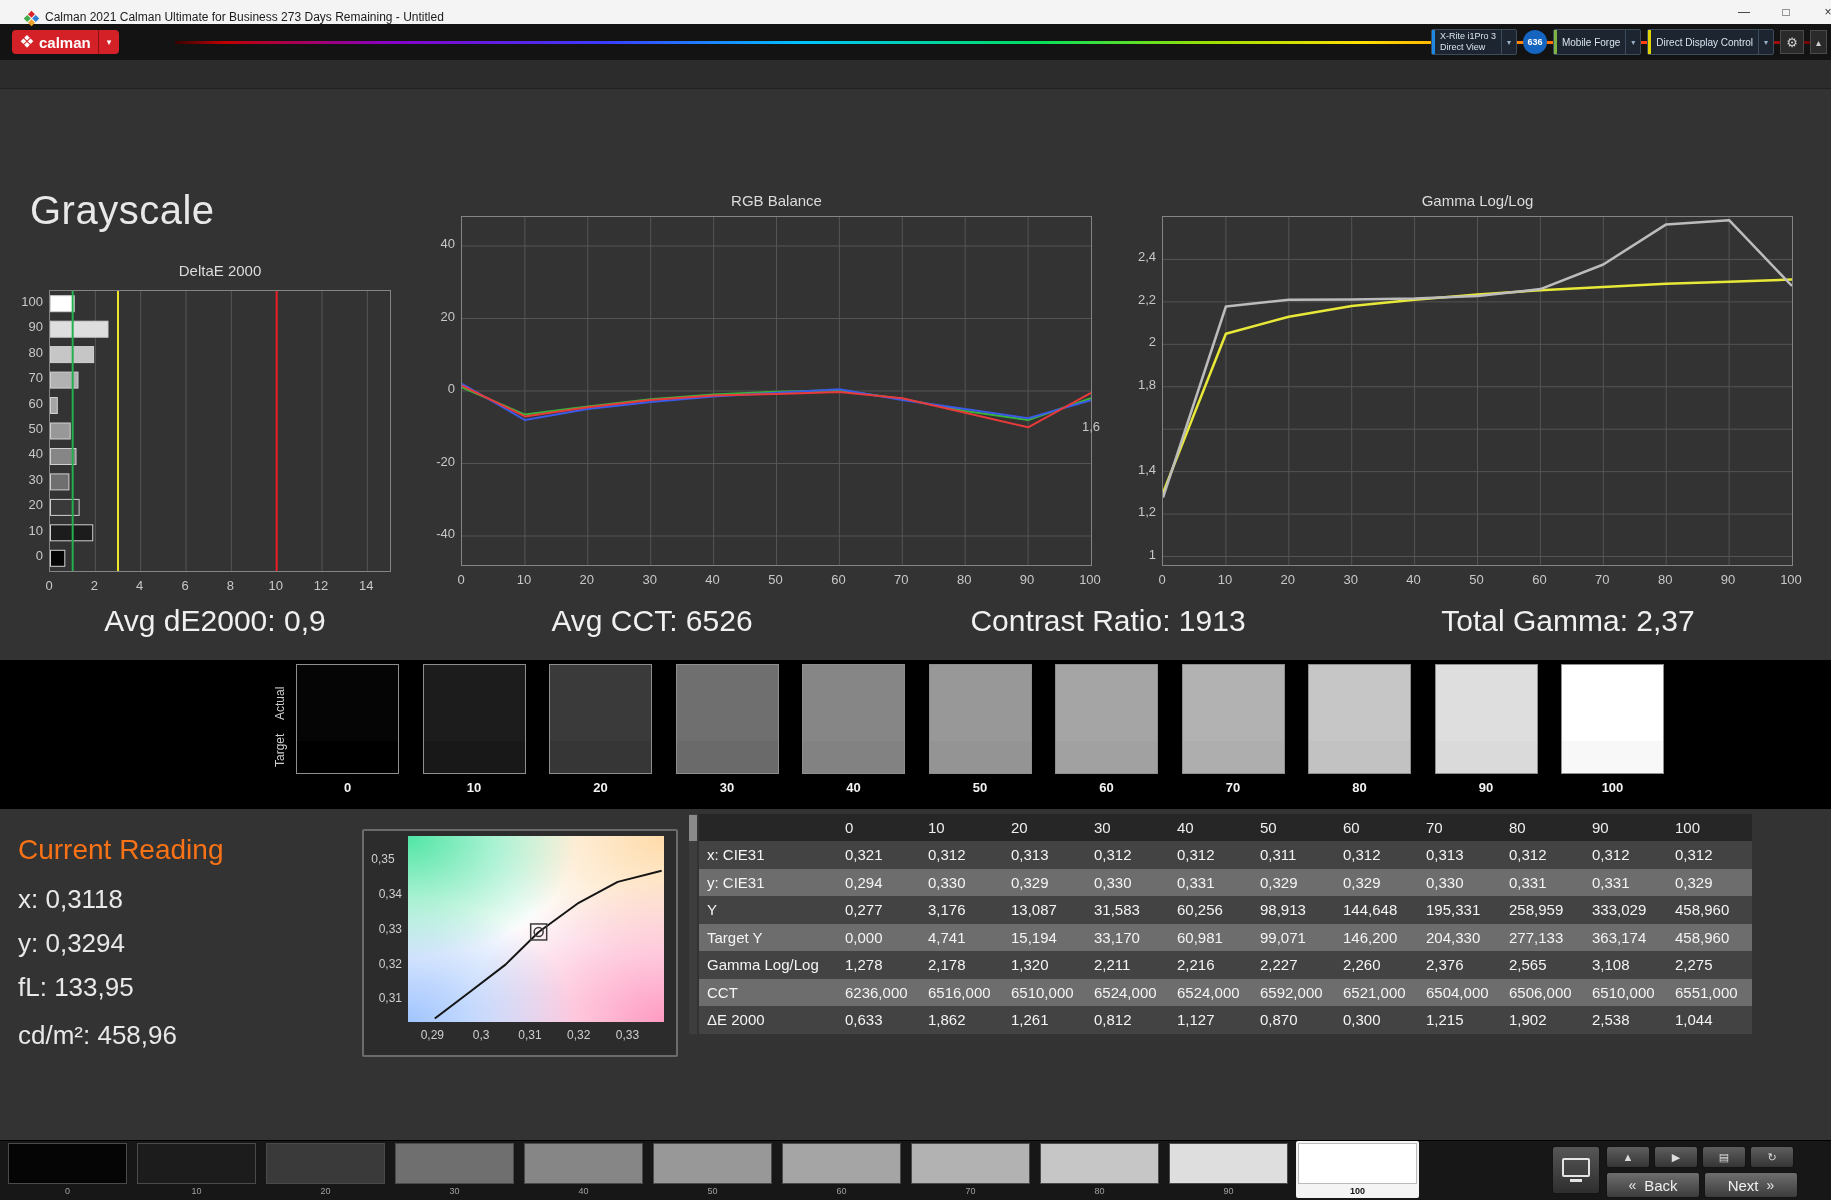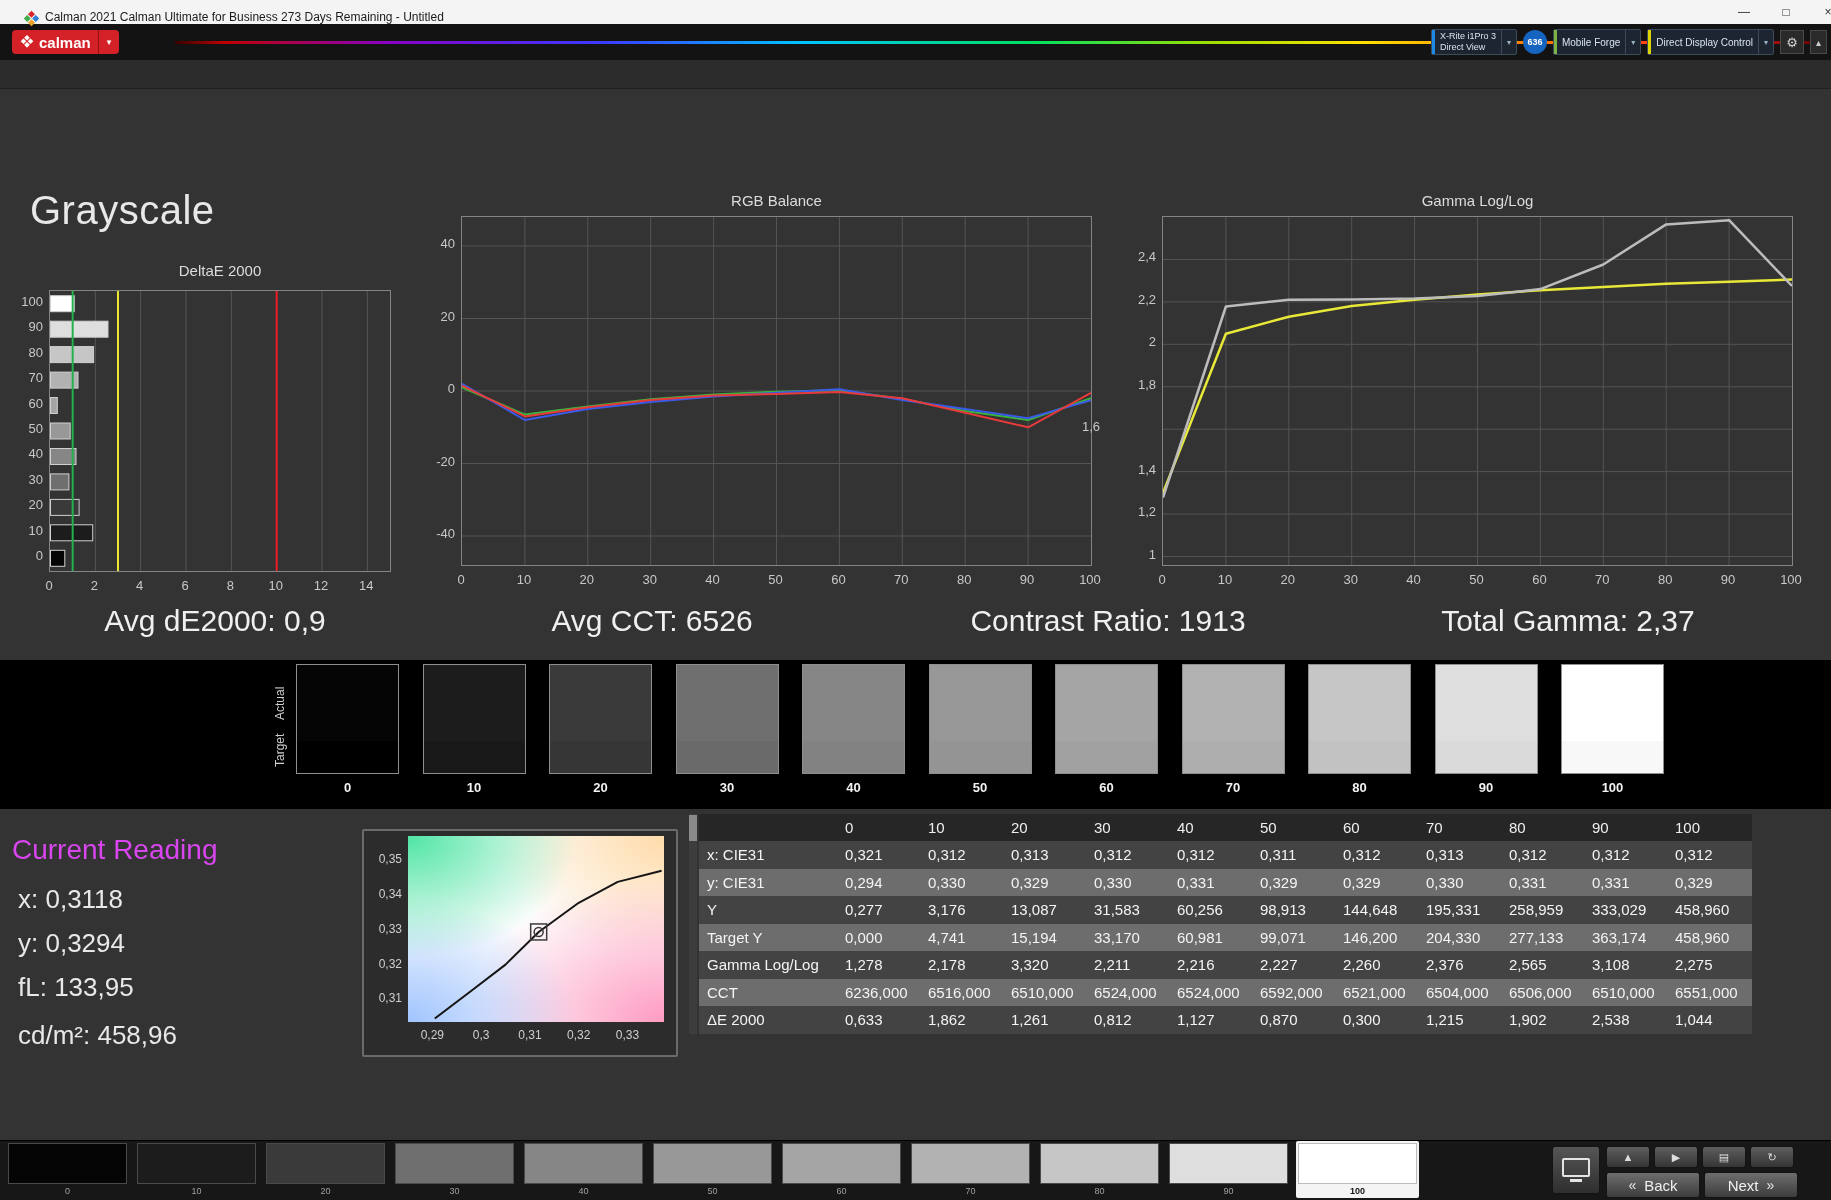--- a/index.html
+++ b/index.html
@@ -65,21 +65,21 @@
   
   .strip{position:absolute;left:0;top:660px;width:100%;height:149px;background:#000;}
   .vlabel{position:absolute;left:272px;width:16px;writing-mode:vertical-rl;transform:rotate(180deg);
           font-size:12px;color:#cfcfcf;display:flex;align-items:center;justify-content:center;}
   .vl-actual{top:664px;height:78px;}
   .vl-target{top:724px;height:52px;}
   .swatch{position:absolute;border:1px solid #8e8e8e;box-sizing:border-box;background:#000;}
   .swatch-label{position:absolute;text-align:center;font-size:13px;font-weight:bold;color:#f2f2f2;}
 
   
-  .cr-title{position:absolute;left:12px;top:834px;font-size:28px;color:#d946ef;}
+  .cr-title{position:absolute;left:18px;top:834px;font-size:28px;color:#f97316;}
   .cr-line{position:absolute;left:18px;font-size:26px;color:#e8e8e8;}
   .cr-x{top:884px}.cr-y{top:928px}.cr-fl{top:972px}.cr-cd{top:1020px}
   .cie-panel{position:absolute;left:362px;top:829px;width:316px;height:228px;background:#2c2c2c;
              border:2px solid #6b6b6b;border-radius:2px;box-sizing:border-box;}
   .cie-plot{position:absolute;left:408px;top:836px;width:256px;height:186px;
     background:
       radial-gradient(120% 120% at 0% 0%, rgba(70,228,160,.95) 0%, rgba(70,228,160,0) 55%),
       radial-gradient(120% 120% at 0% 100%, rgba(150,190,255,.90) 0%, rgba(150,190,255,0) 55%),
       radial-gradient(130% 130% at 100% 100%, rgba(255,150,190,.95) 0%, rgba(255,150,190,0) 60%),
       radial-gradient(120% 120% at 100% 0%, rgba(255,215,160,.90) 0%, rgba(255,215,160,0) 55%),
@@ -352,21 +352,21 @@
         <div class="tcell">146,200</div>
         <div class="tcell">204,330</div>
         <div class="tcell">277,133</div>
         <div class="tcell">363,174</div>
         <div class="tcell">458,960</div>
       </div>
       <div class="trow odd">
         <div class="tlabel">Gamma Log/Log</div>
         <div class="tcell">1,278</div>
         <div class="tcell">2,178</div>
-        <div class="tcell">3,320</div>
+        <div class="tcell">1,320</div>
         <div class="tcell">2,211</div>
         <div class="tcell">2,216</div>
         <div class="tcell">2,227</div>
         <div class="tcell">2,260</div>
         <div class="tcell">2,376</div>
         <div class="tcell">2,565</div>
         <div class="tcell">3,108</div>
         <div class="tcell">2,275</div>
       </div>
       <div class="trow even">
@@ -524,21 +524,21 @@
     <div class="swatch" style="left: 1561px; top: 664px; width: 103px; height: 110px;">
       <div style="height: 76px; background: rgb(255, 255, 255);"></div>
       <div style="height: 32px; background: rgb(248, 248, 248);"></div>
     </div>
     <div class="swatch-label" style="left: 1561px; top: 780px; width: 103px;">100</div>
     <div class="tick cie-tick" style="left: 412.381px; top: 1028px; width: 40px; text-align: center;">0,29</div>
     <div class="tick cie-tick" style="left: 461.143px; top: 1028px; width: 40px; text-align: center;">0,3</div>
     <div class="tick cie-tick" style="left: 509.905px; top: 1028px; width: 40px; text-align: center;">0,31</div>
     <div class="tick cie-tick" style="left: 558.667px; top: 1028px; width: 40px; text-align: center;">0,32</div>
     <div class="tick cie-tick" style="left: 607.429px; top: 1028px; width: 40px; text-align: center;">0,33</div>
-    <div class="tick cie-tick" style="left: 364px; top: 852.336px; width: 38px; text-align: right;">0,35</div>
+    <div class="tick cie-tick" style="left: 364px; top: 852.336px; width: 38px; text-align: center;">0,35</div>
     <div class="tick cie-tick" style="left: 364px; top: 887.103px; width: 38px; text-align: right;">0,34</div>
     <div class="tick cie-tick" style="left: 364px; top: 921.869px; width: 38px; text-align: right;">0,33</div>
     <div class="tick cie-tick" style="left: 364px; top: 956.636px; width: 38px; text-align: right;">0,32</div>
     <div class="tick cie-tick" style="left: 364px; top: 991.402px; width: 38px; text-align: right;">0,31</div>
     <div class="pattern-btn" style="left: 6px;">
       <div class="pattern-swatch" style="background: rgb(5, 5, 5);"></div>
       <div class="pattern-label">0</div>
     </div>
     <div class="pattern-btn" style="left: 135px;">
       <div class="pattern-swatch" style="background: rgb(28, 28, 28);"></div>

